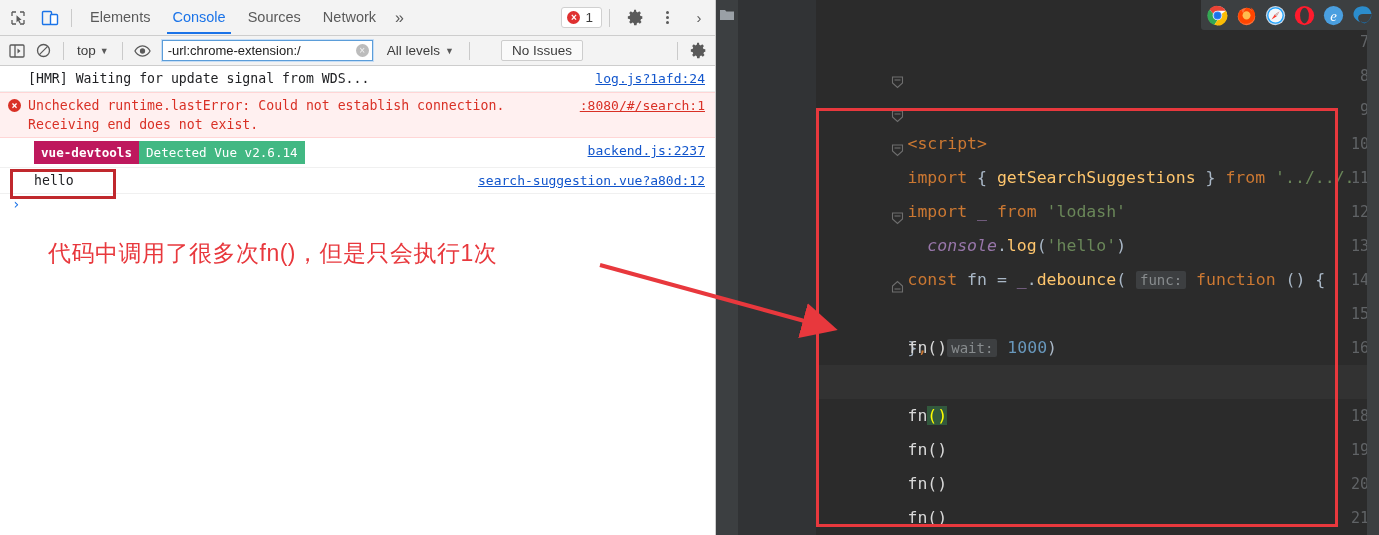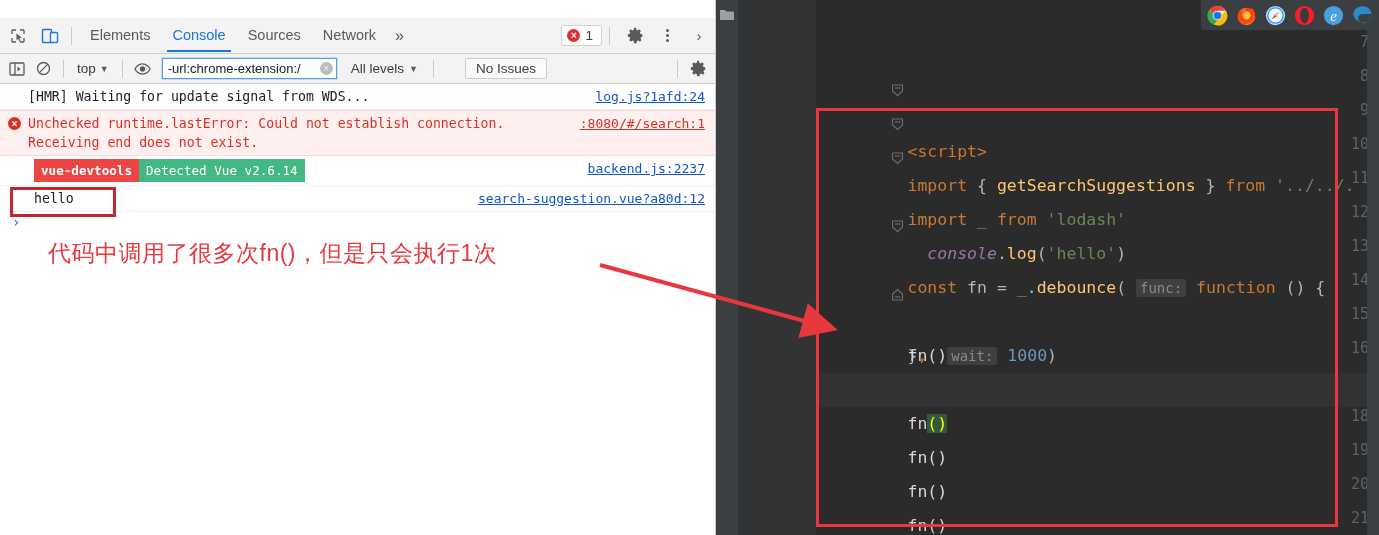--- a/index.html
+++ b/index.html
@@ -20,21 +20,20 @@
     overflow: hidden;
   }
 
   
   .dt-tabbar {
     height: 36px;
     display: flex; align-items: center;
     border-bottom: 1px solid #cdcdcd;
     background: #f3f3f3;
     position: relative;
-    margin-top: 18px;
   }
   .dt-icon-btn {
     width: 28px; height: 26px;
     display: flex; align-items: center; justify-content: center;
     margin-left: 4px;
     border-radius: 2px;
   }
   .dt-sep { width: 1px; height: 18px; background: #cacaca; margin: 0 7px; }
   .dt-tab {
     font-size: 14.5px; color: #5a5a5a;
@@ -75,21 +74,21 @@
     border-bottom: 1px solid #cdcdcd;
     background: #f3f3f3;
     padding-left: 4px;
     position: relative;
   }
   .fb-icon { width: 26px; height: 22px; display:flex; align-items:center; justify-content:center; }
   .fb-text { font-size: 13.5px; color: #3c3c3c; }
   .fb-drop { display: flex; align-items: center; gap: 4px; padding: 0 6px; }
   .caret { font-size: 9px; color: #5a5a5a; }
   .filter-input {
-    width: 175px; height: 21px;
+    width: 211px; height: 21px;
     border: 1px solid #5b9dd9;
     outline: 1.5px solid #c6ddf5;
     background: #fff;
     display: flex; align-items: center;
     padding: 0 3px 0 5px;
     font-size: 13px; color: #202020;
     margin: 0 6px;
     position: relative;
   }
   .filter-input .val { flex: 1; overflow: hidden; white-space: nowrap; }
@@ -137,21 +136,21 @@
   .msg.error .src { color: #d93025; }
   .err-icon-sm {
     position: absolute; left: 8px; top: 6px;
     width: 13px; height: 13px; border-radius: 50%;
     background: #d93025; color: #fff;
     font-size: 10px; line-height: 13px; text-align:center; font-weight:700;
   }
   .devtools-row { padding-left: 34px; }
   .tag-dark {
     display: inline-block;
-    background: #ef4444; color: #fff;
+    background: #be185d; color: #fff;
     font-family: "DejaVu Sans Mono", monospace;
     font-size: 12.6px; font-weight: 700;
     padding: 2px 7px;
   }
   .tag-green {
     display: inline-block;
     background: #42b883; color: #fff;
     font-family: "DejaVu Sans Mono", monospace;
     font-size: 12.6px;
     padding: 2px 7px;
@@ -438,21 +437,21 @@
     <div class="ln" style="top:229px;">13</div>
     <div class="ln" style="top:263px;">14</div>
     <div class="ln" style="top:297px;">15</div>
     <div class="ln" style="top:331px;">16</div>
     <div class="ln current" style="top:365px;">17</div>
     <div class="ln" style="top:399px;">18</div>
     <div class="ln" style="top:433px;">19</div>
     <div class="ln" style="top:467px;">20</div>
     <div class="ln" style="top:501px;">21</div>
 
-    <div style="position:absolute;left:100px;right:0;top:0;height:389px;margin-top:8px;">
+    <div style="position:absolute;left:100px;right:0;top:0;height:389px;">
 
       <div class="codeline" style="top:-26px;color:#6b6b50;font-size:14px;"> </div>
 
       <div class="codeline" style="top:-9px;"></div>
 
       <div class="codeline" style="top:25px;">
         <span style="position:relative;">
           <svg class="fold" viewBox="0 0 13 13">
             <path d="M1.5 1h10v6l-5 4.5L1.5 7z" fill="none" stroke="#6e6e6e" stroke-width="1.1"></path>
             <line x1="3.5" y1="4" x2="9.5" y2="4" stroke="#6e6e6e" stroke-width="1.1"></line>

